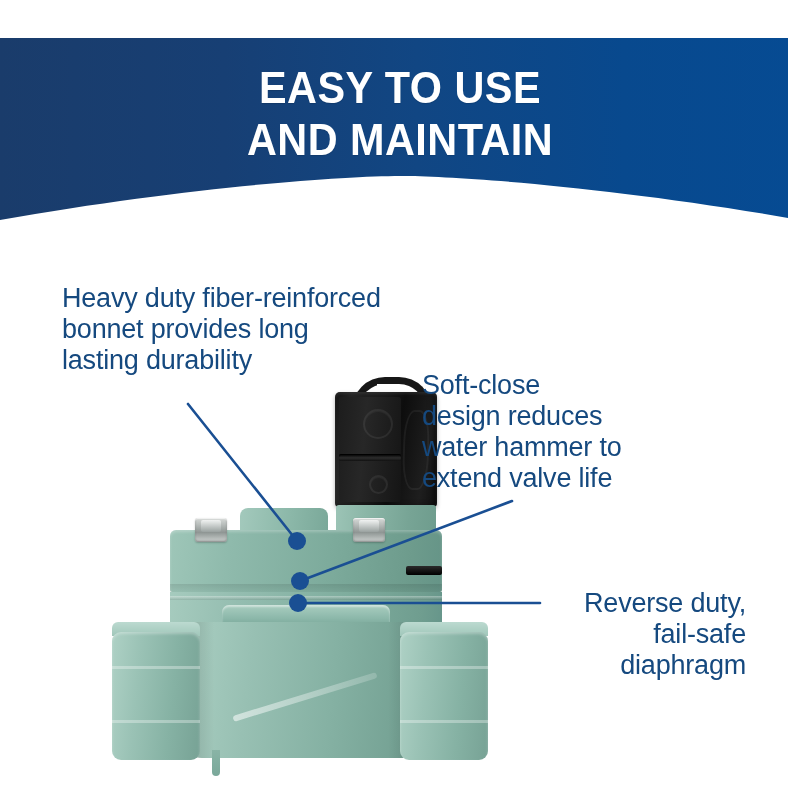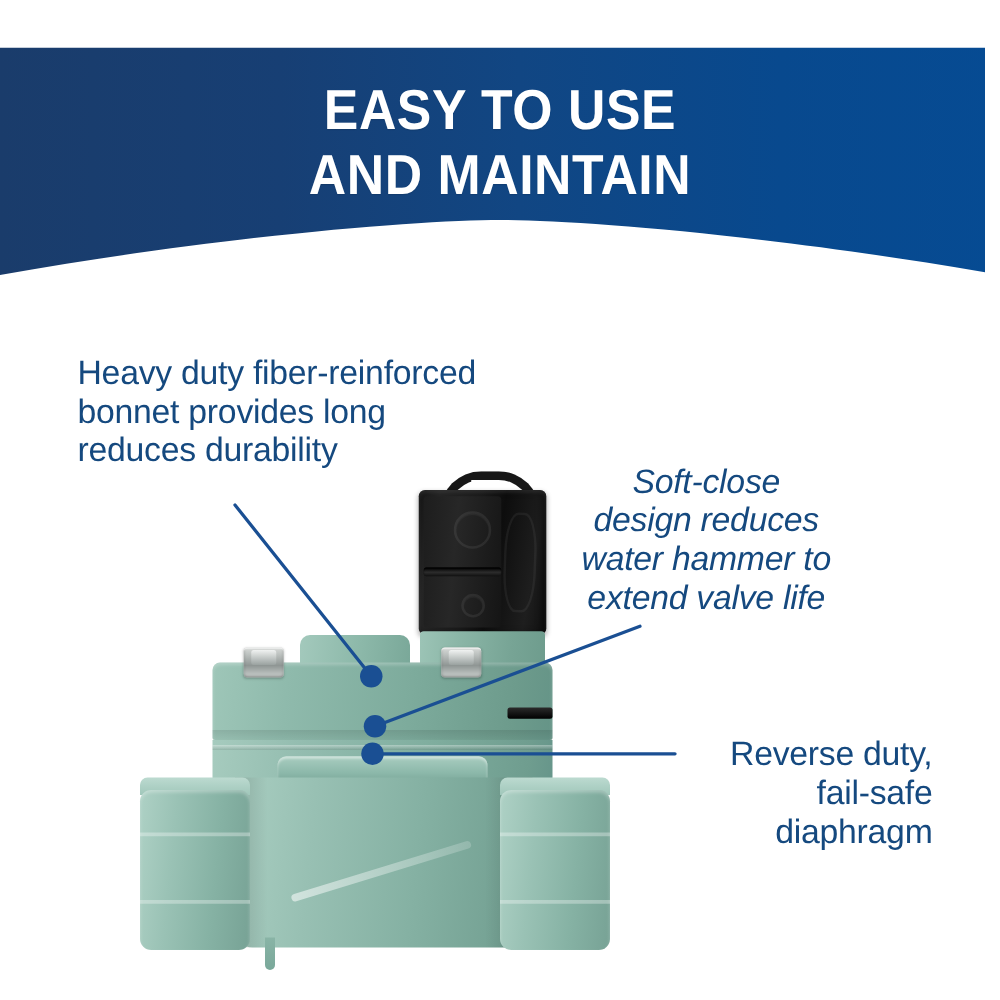--- a/index.html
+++ b/index.html
@@ -68,25 +68,24 @@
     white-space: pre-line;
     letter-spacing: -0.2px;
   }
   #callout-bonnet {
     left: 62px;
     top: 283px;
     width: 420px;
     text-align: left;
   }
   #callout-softclose {
-    right: 58px;
+    right: 36px;
     top: 370px;
     width: 330px;
-    text-align: center;
-    font-style: italic;
+    text-align: left;
   }
   #callout-diaphragm {
     right: 42px;
     top: 588px;
     width: 320px;
     text-align: right;
   }
 
   
   .leaders {
@@ -430,21 +429,21 @@
         <line x1="512" y1="501" x2="300" y2="581" stroke="#1a4f93" stroke-width="2.6" stroke-linecap="round"></line>
         <line x1="540" y1="603" x2="298" y2="603" stroke="#1a4f93" stroke-width="2.6" stroke-linecap="round"></line>
         <circle cx="297" cy="541" r="9" fill="#1a4f93"></circle>
         <circle cx="300" cy="581" r="9" fill="#1a4f93"></circle>
         <circle cx="298" cy="603" r="9" fill="#1a4f93"></circle>
       </g>
   </svg>
 
   <div class="callout" id="callout-bonnet">Heavy duty fiber-reinforced
 bonnet provides long
-reduces durability</div>
+lasting durability</div>
 
   <div class="callout" id="callout-softclose">Soft-close
 design reduces
 water hammer to
 extend valve life</div>
 
   <div class="callout" id="callout-diaphragm">Reverse duty,
 fail-safe
 diaphragm</div>
 

